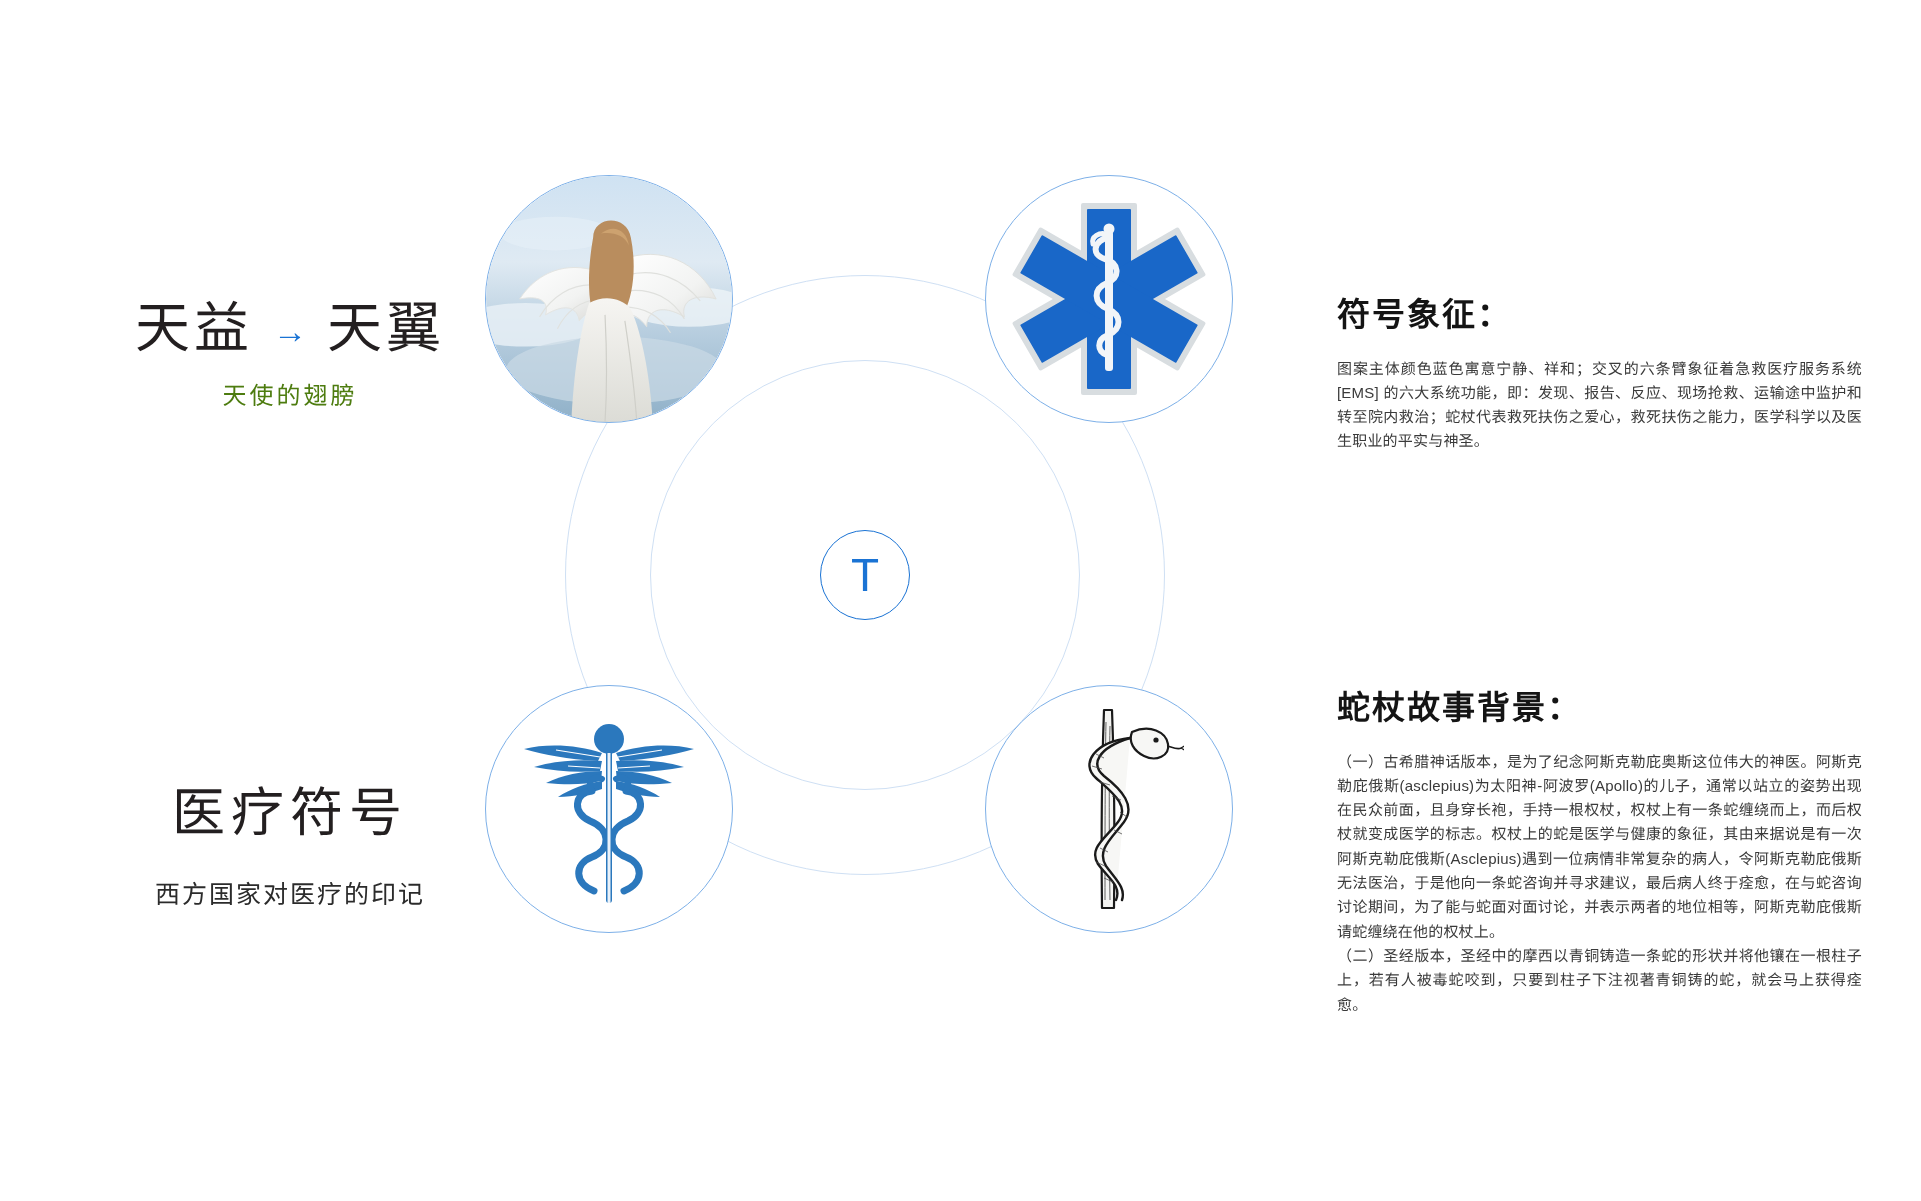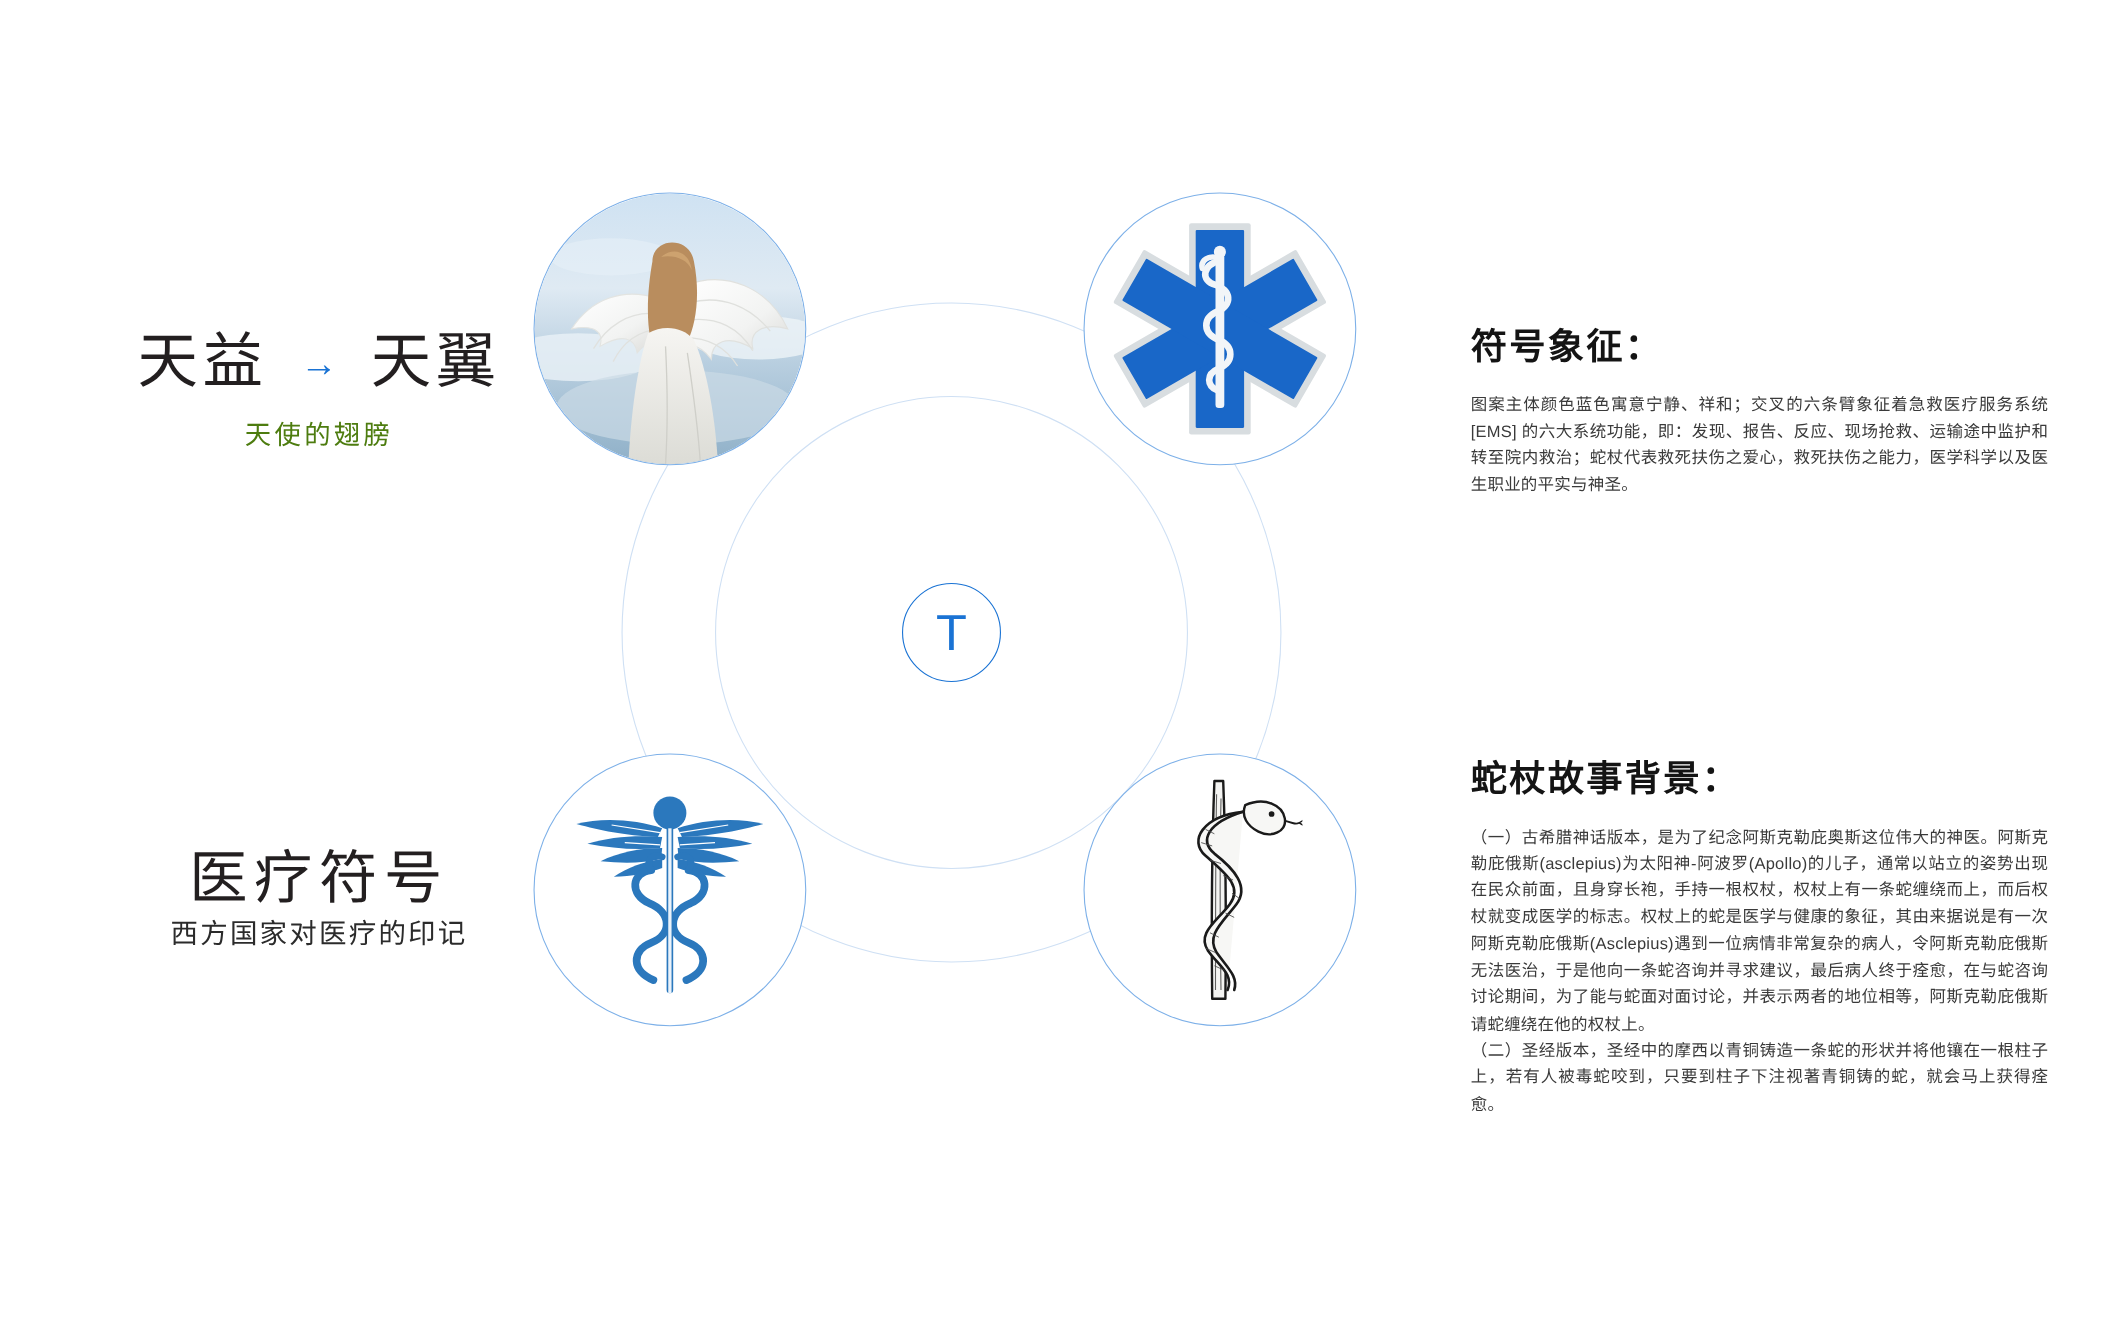--- a/index.html
+++ b/index.html
@@ -13,39 +13,39 @@
     position:relative;
   }
   .stage{position:absolute;inset:0;}
 
   
   .left-block{position:absolute;text-align:center;}
   #left-top{left:120px;top:300px;width:340px;}
   #left-bottom{left:120px;top:770px;width:340px;}
 
   .brand-row{
-    display:flex;align-items:center;justify-content:center;gap:30px;
+    display:flex;align-items:center;justify-content:center;gap:20px;
     white-space:nowrap;
   }
   .brand-word{
     font-size:55px;line-height:1.05;letter-spacing:4px;
     color:#231f20;font-weight:400;
   }
   .brand-arrow{
     color:#1a73d4;font-size:34px;line-height:1;font-weight:700;
     display:inline-block;transform:translateY(2px);
   }
   .brand-sub{
     margin-top:18px;font-size:24px;letter-spacing:3px;color:#4d7c0f;
   }
   .big-title{
-    font-size:53px;letter-spacing:6px;color:#231f20;line-height:1.1;
+    font-size:53px;letter-spacing:6px;color:#231f20;line-height:1.1;margin-top:14px;
   }
   .big-sub{
-    margin-top:0;font-size:25px;letter-spacing:2px;color:#2b2b2b;
+    margin-top:32px;font-size:25px;letter-spacing:2px;color:#2b2b2b;
   }
 
   
   #diagram{
     position:absolute;left:545px;top:215px;width:640px;height:780px;
   }
   .ring{
     position:absolute;border-radius:50%;
     border:1.4px solid #cfe0f4;
     box-sizing:border-box;

